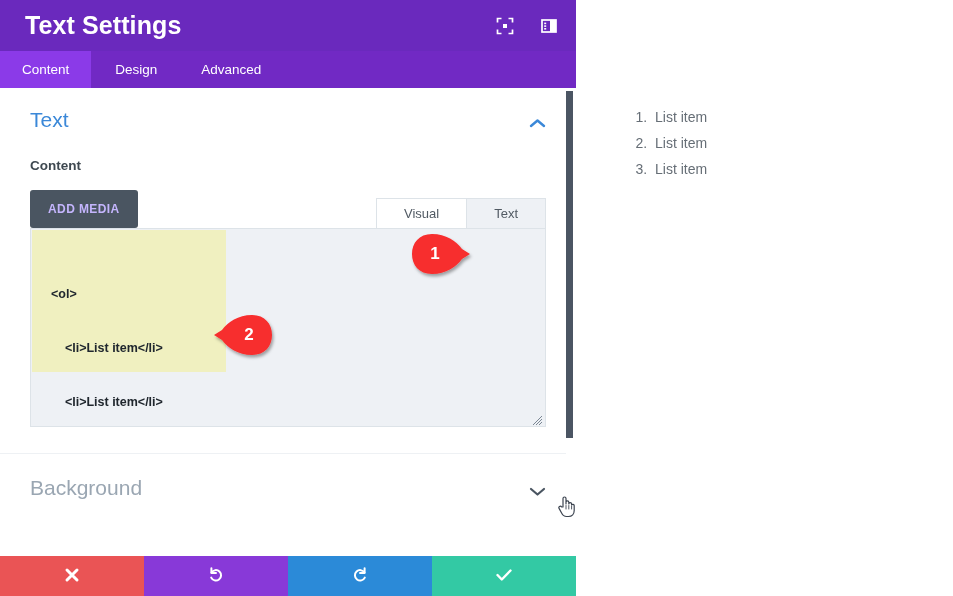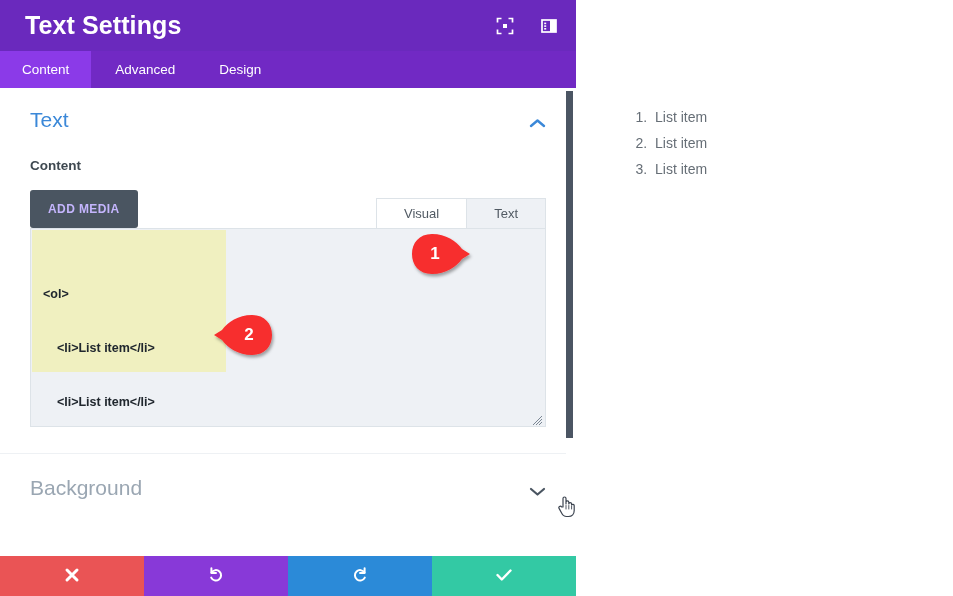--- a/index.html
+++ b/index.html
@@ -223,21 +223,21 @@
   }
   .code-inner {
     font-family: "Liberation Sans", sans-serif;
     font-size: 12.5px;
     color: #20272e;
     font-weight: bold;
     line-height: 18px;
     padding: 20px 0 0 0;
     white-space: pre;
   }
-  .code-line { padding-left: 12px; }
+  .code-line { padding-left: 20px; }
   .sel-block {
     position: absolute;
     left: 1px;
     top: 1px;
     width: 194px;
     height: 142px;
     background: #f0f0c0;
   }
   .code-text-layer {
     position: relative;
@@ -368,22 +368,22 @@
           <rect x="4.2" y="8.3" width="2" height="1.6" fill="#ffffff"></rect>
           <rect x="4.2" y="11" width="2" height="1.6" fill="#ffffff"></rect>
         </svg>
       </span>
     </div>
   </div>
 
   <div class="tab-strip">
     <div class="tab active">Content</div>
     <div class="tab-sep"></div>
+    <div class="tab">Design</div>
     <div class="tab">Advanced</div>
-    <div class="tab">Design</div>
   </div>
 
   <div class="search-row">
     <input class="search-input" type="text" placeholder="Search Options" style="">
     <button class="filter-btn">
       <span class="filter-plus">+</span>
       <span>Filter</span>
     </button>
   </div>
 

